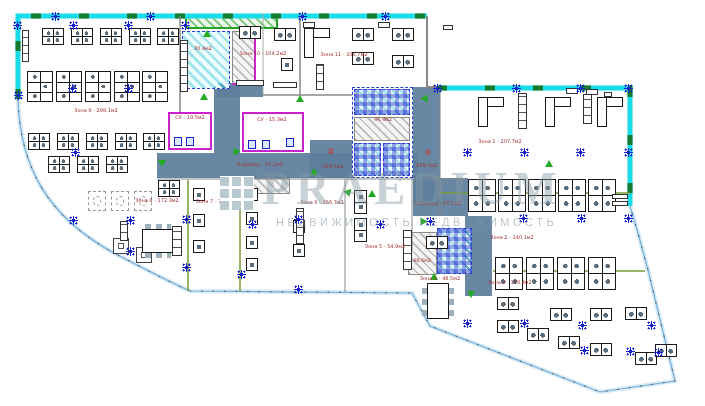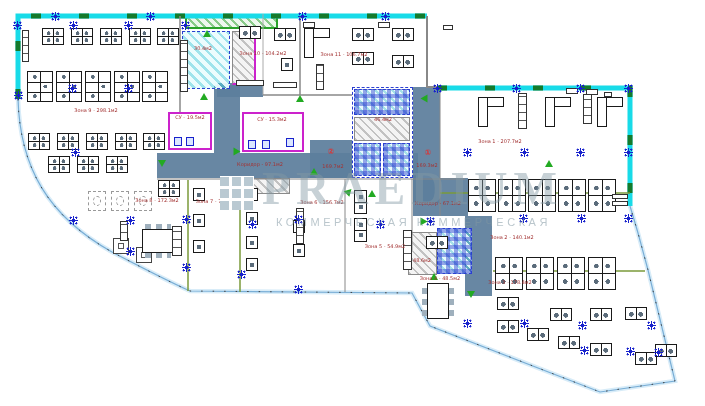--- a/index.html
+++ b/index.html
@@ -319,15 +319,15 @@
       <div class="sym plan-label" style="left: 422px; top: 258px;">48.6м2</div>
       <div class="sym plan-label big" style="left: 331px; top: 148px;">②</div>
       <div class="sym plan-label" style="left: 333px; top: 164px;">169.7м2</div>
       <div class="sym plan-label big" style="left: 428px; top: 149px;">①</div>
       <div class="sym plan-label" style="left: 427px; top: 163px;">169.3м2</div>
     </div>
 
   <div id="watermark">
     <div id="wm-logo"></div>
     <div id="wm-brand">PRAEDIUM</div>
-    <div id="wm-tagline">КОММЕРЧЕСКАЯ КОММЕРЧЕСКАЯ</div>
+    <div id="wm-tagline">НЕДВИЖИМОСТЬ НЕДВИЖИМОСТЬ</div>
   </div>
 </div>
 
 </body></html>

